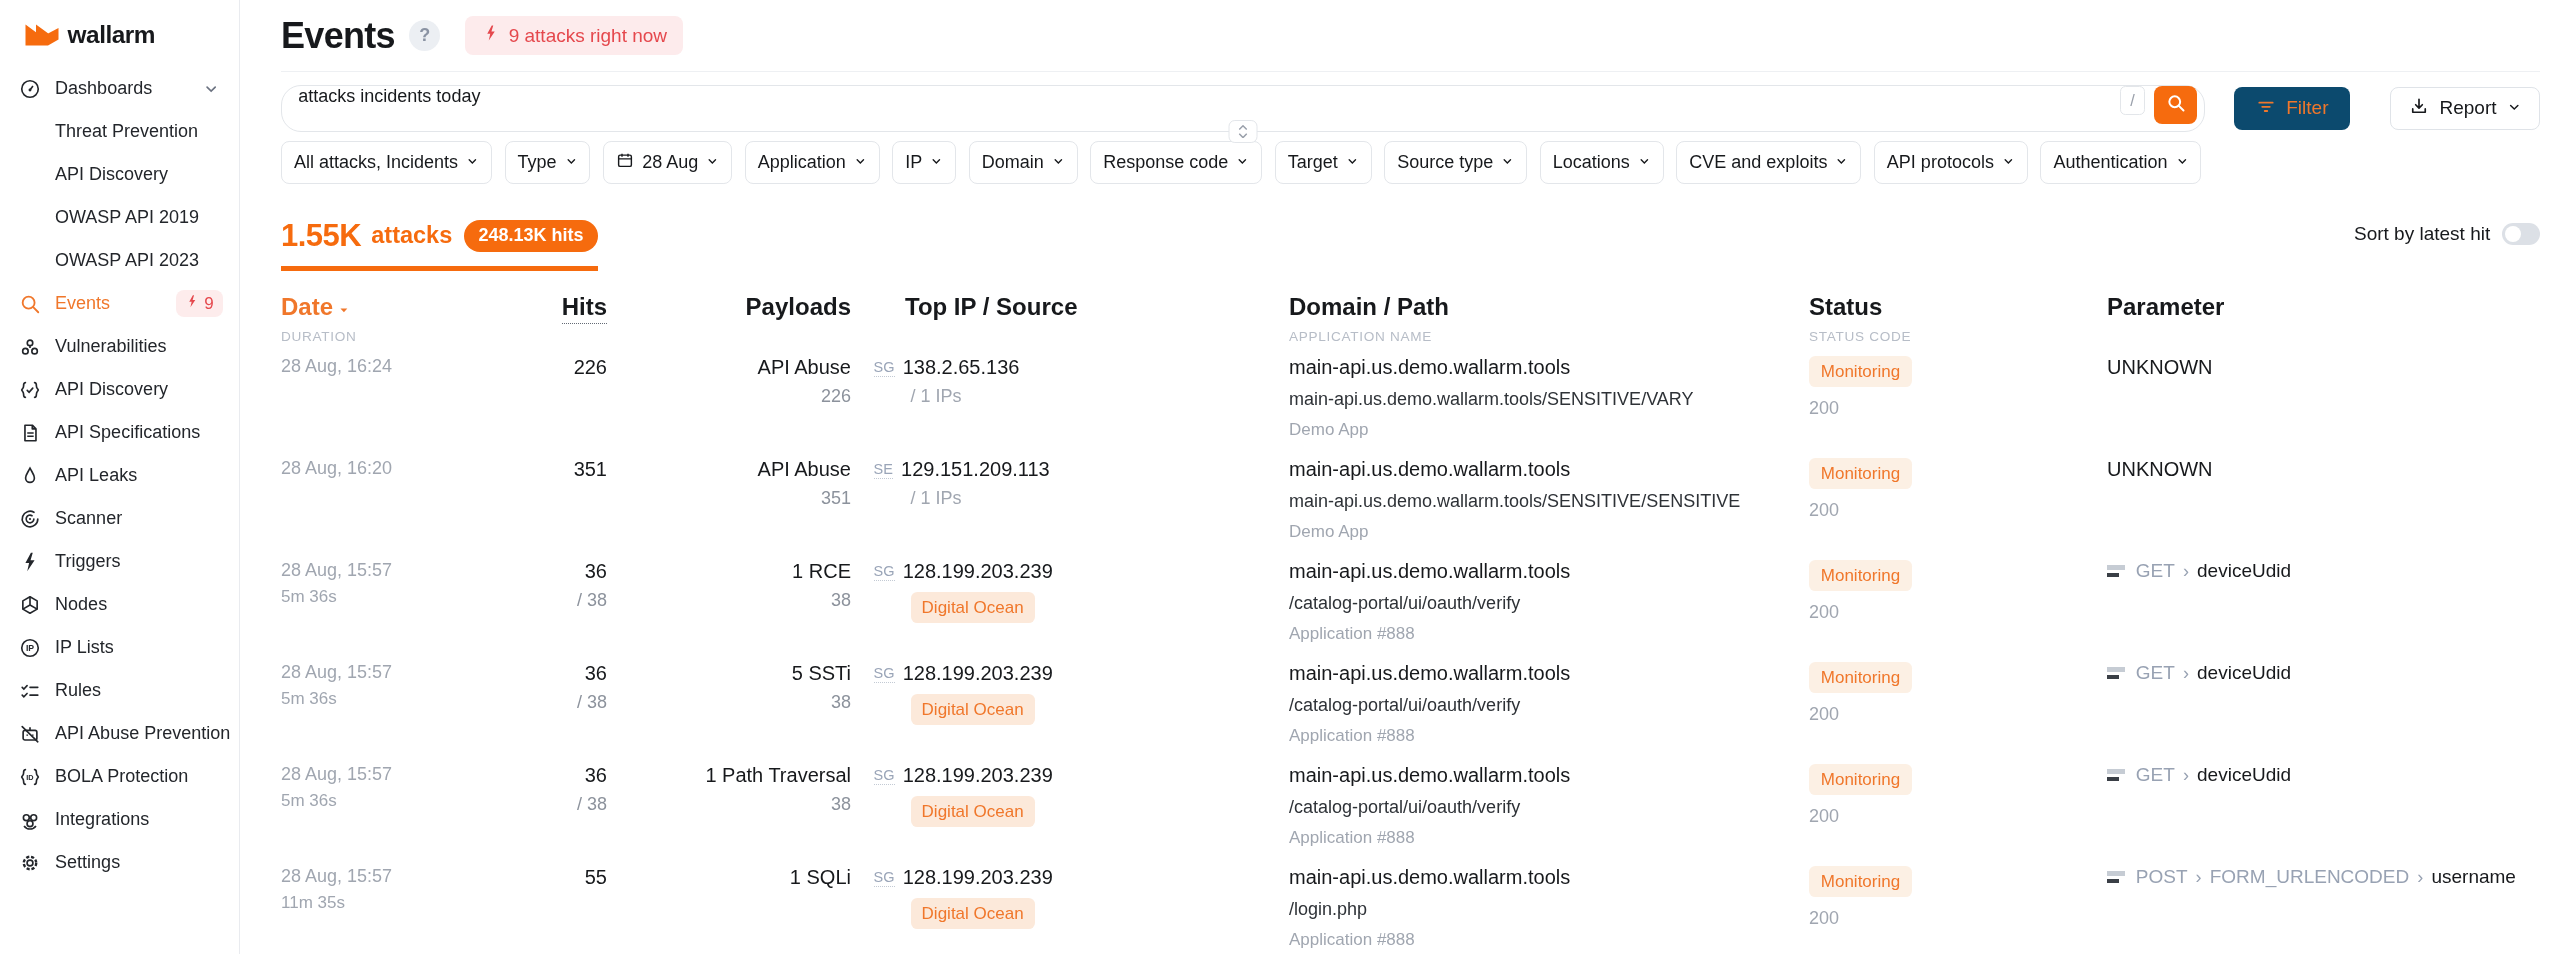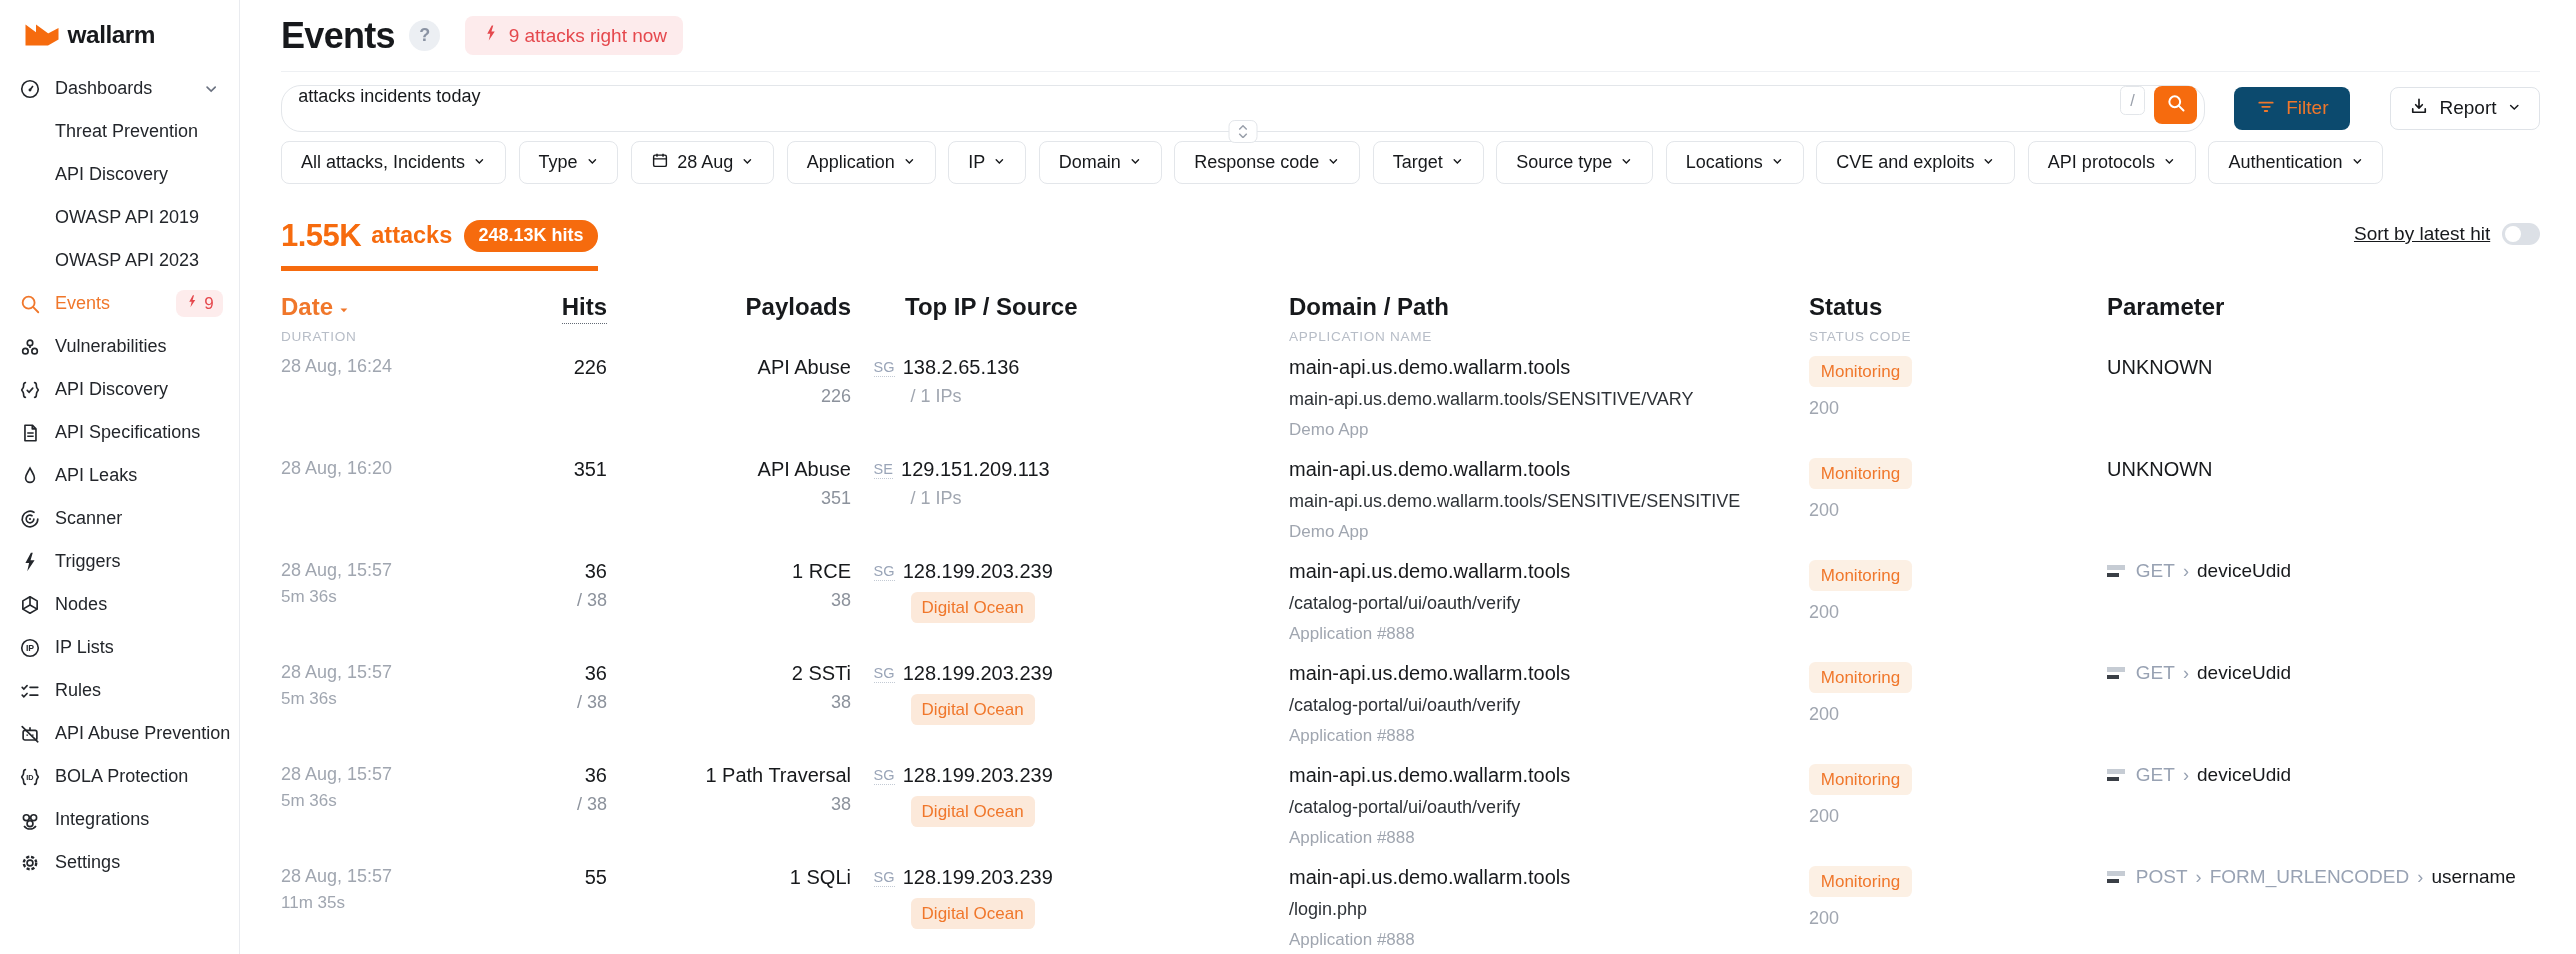--- a/index.html
+++ b/index.html
@@ -29,28 +29,28 @@
   .search-row { margin-top:12.7px; display:flex; align-items:center; }
   .search-box { position:relative; flex:1 1 auto; height:47px; border:1.4px solid #e3e6ea; border-radius:20px; display:flex; align-items:flex-start; padding:0 7.2px 0 16.3px; }
   .search-value { flex:1 1 auto; font-size:18px; color:#17191c; }
   .slash-key { width:25px; height:29px; border:1.4px solid #e3e6ea; border-radius:5.4px; color:#9aa0ab; font-size:16.3px; display:flex; align-items:center; justify-content:center; margin-right:9px; }
   .search-btn { width:43px; height:38px; background:#f66b0e; border:none; border-radius:8.1px; display:flex; align-items:center; justify-content:center; cursor:pointer; }
   .expand-hint { position:absolute; left:50%; bottom:-12.7px; transform:translateX(-50%); width:29px; height:23.5px; background:#fff; border:1.4px solid #e3e6ea; border-radius:6.3px; display:flex; flex-direction:column; align-items:center; justify-content:center; gap:1.8px; }
   .filter-btn { margin-left:29px; height:43px; background:#0c4a6e; border:none; border-radius:8.1px; padding:0 22px; display:flex; align-items:center; gap:10px; color:#f0772b; font-size:19px; font-weight:500; cursor:pointer; }
   .report-btn { margin-left:40px; height:43px; background:#fff; border:1.4px solid #dfe3e8; border-radius:8.1px; padding:12px 18px; display:flex; align-items:center; gap:10px; font-size:19px; font-weight:500; color:#17191c; cursor:pointer; }
 
   .chips-row { margin-top:9px; display:flex; gap:12.7px; }
-  .chip { height:43px; border:1.4px solid #e3e6ea; border-radius:8.1px; background:#fff; padding:0 19px; display:flex; align-items:center; gap:8.1px; font-size:18px; color:#17191c; cursor:pointer; white-space:nowrap; }
+  .chip { height:43px; border:1.4px solid #e3e6ea; border-radius:8.1px; background:#fff; padding:0 12px; display:flex; align-items:center; gap:8.1px; font-size:18px; color:#17191c; cursor:pointer; white-space:nowrap; }
 
   .tabs-row { margin-top:34px; display:flex; align-items:flex-start; justify-content:space-between; }
   .attacks-tab { display:inline-flex; align-items:center; gap:10px; padding-bottom:12.7px; border-bottom:5.4px solid #f66b0e; cursor:pointer; }
   .attacks-count { font-size:31px; font-weight:800; color:#f66b0e; letter-spacing:-0.5px; }
   .attacks-label { font-size:23.5px; font-weight:700; color:#f66b0e; }
   .hits-pill { background:#f66b0e; color:#fff; font-size:18px; font-weight:600; border-radius:903px; padding:5.4px 14.5px; margin-left:1.8px; }
-  .sort-ctl { display:flex; align-items:center; gap:11.8px; margin-top:5.4px;text-decoration:underline; }
+  .sort-ctl { display:flex; align-items:center; gap:11.8px; margin-top:5.4px; }
   .sort-label { font-size:19px; color:#17191c; }
   .toggle { width:38px; height:22px; background:#dce0e6; border-radius:11px; position:relative; cursor:pointer; }
   .toggle .knob { position:absolute; left:2.7px; top:2.7px; width:16.3px; height:16.3px; border-radius:50%; background:#fff; }
 
   
   .grid { display:grid; grid-template-columns:199px 127px 244px 438px 520px 298px 1fr; }
   .thead { margin-top:22px; }
   .th-main { font-size:24px; font-weight:700; color:#17191c; }
   .th-sub { font-size:13.6px; color:#b7bdc7; letter-spacing:0.7px; margin-top:7.2px; }
   .th-date { color:#f0772b; display:flex; align-items:center; gap:5.4px; }
@@ -549,21 +549,21 @@
       <div class="grid row">
         <div>
             <div class="date-main">28 Aug, 15:57</div>
             <div class="date-sub">5m 36s</div>
           </div>
         <div class="right">
             <div class="c-main">36</div>
             <div class="c-sub">/ 38</div>
           </div>
         <div class="right">
-            <div class="c-main">2 SSTi</div>
+            <div class="c-main">5 SSTi</div>
             <div class="c-sub">38</div>
           </div>
         <div class="col-ip">
           <div class="ip-line">
               <span class="cc">SG</span>
               <span class="c-main">128.199.203.239</span>
             </div>
           <div><span class="org-badge">Digital Ocean</span></div>
         </div>
         <div>

